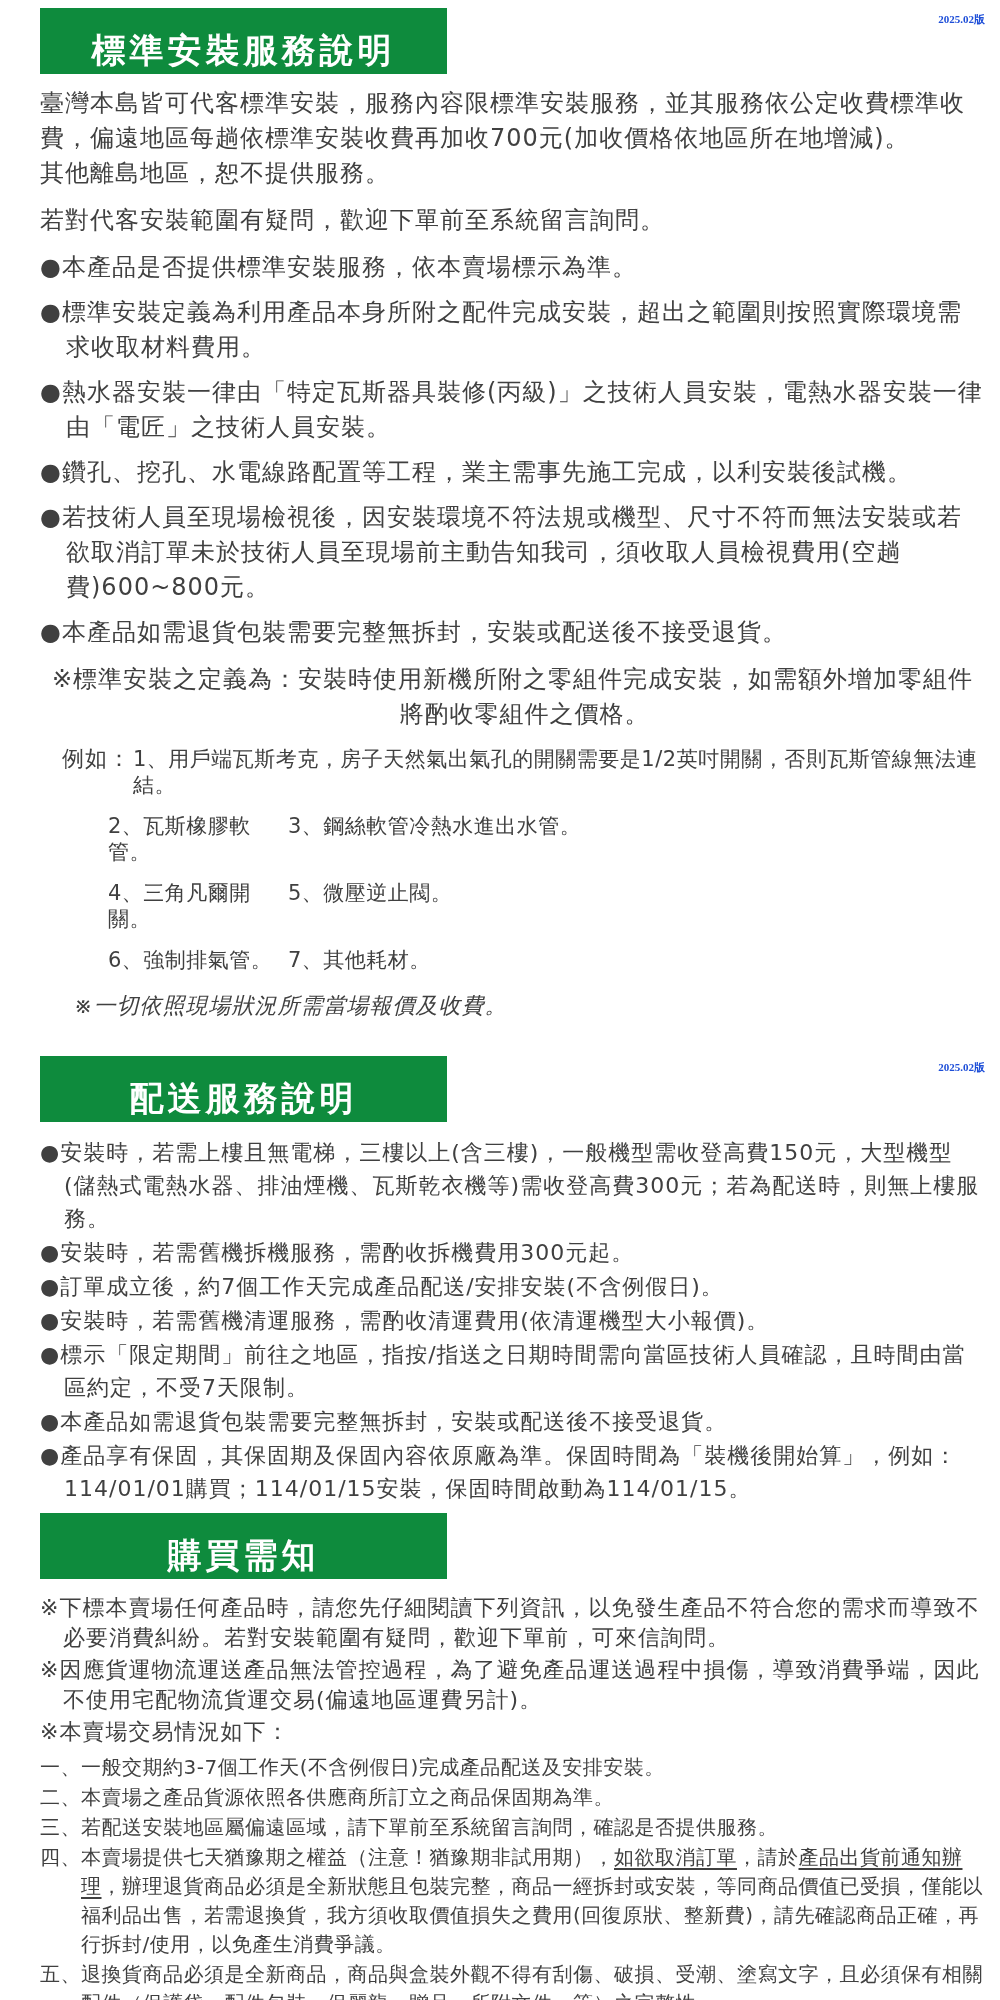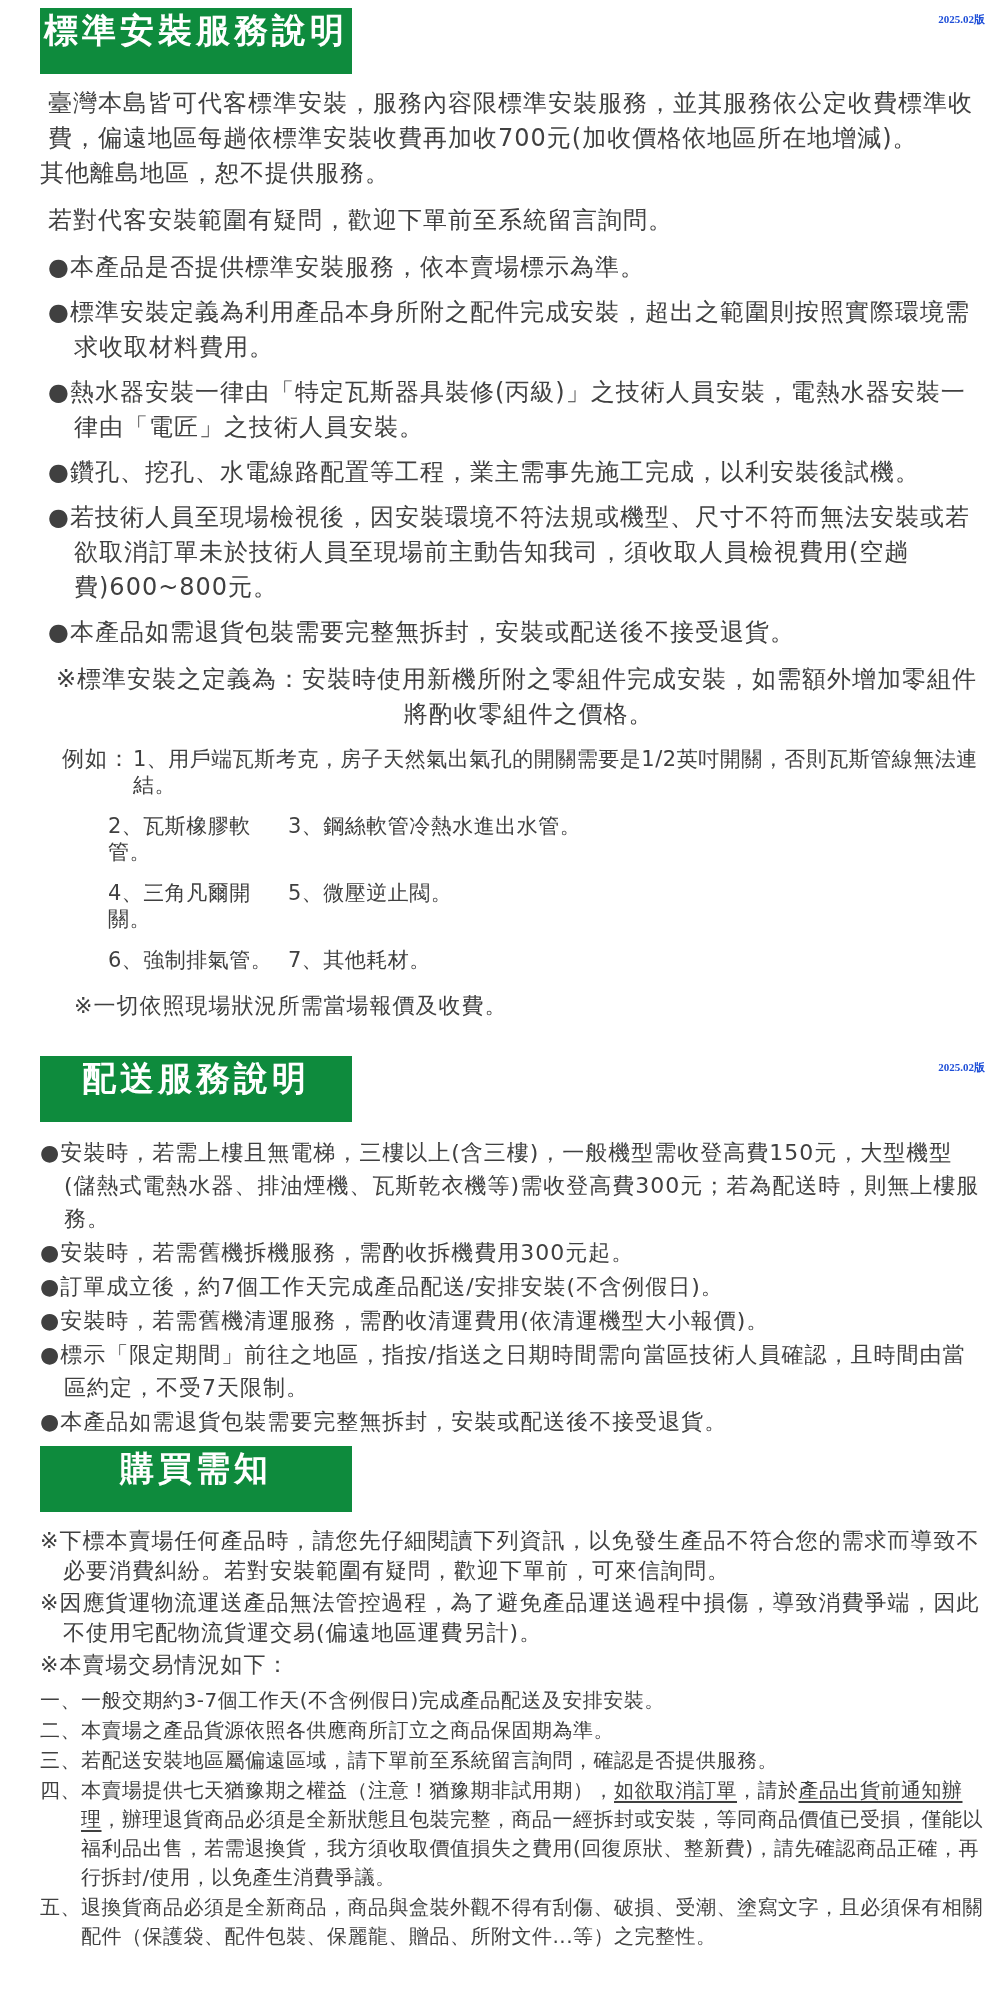--- a/index.html
+++ b/index.html
@@ -14,26 +14,26 @@
     padding: 8px 15px 20px 40px;
     background: #ffffff;
     overflow: hidden;
   }
   .header-row {
     display: flex;
     justify-content: space-between;
     align-items: flex-start;
   }
   .header-box {
-    width: 312px;
+    width: 407px;
     height: 66px;
     background: #0e8b3d;
     color: #ffffff;
     display: flex;
-    align-items: flex-start;
+    align-items: flex-end;
     justify-content: center;
     font-size: 34px;
     font-weight: bold;
     letter-spacing: 4px;
   }
   .version {
     font-family: "Liberation Serif", "DejaVu Serif", serif;
     font-weight: bold;
     font-size: 11px;
     color: #1d4ed8;
@@ -41,21 +41,21 @@
     letter-spacing: 0;
   }
   .t24 { font-size: 24px; line-height: 35px; letter-spacing: 1px; }
   .t23 { font-size: 23px; line-height: 33px; letter-spacing: 1px; }
   .t22 { font-size: 22px; line-height: 33px; letter-spacing: 1px; }
   .t22n { font-size: 22px; line-height: 30px; letter-spacing: 1px; }
   .t20 { font-size: 20px; line-height: 29px; letter-spacing: 0.5px; }
   .t19 { font-size: 21px; line-height: 26px; letter-spacing: 0.5px; }
 
   p { margin: 0; }
-  .mt12 { margin-top: 12px; margin-left: 8px; }
+  .mt12 { margin-top: 12px; }
   .mt14 { margin-top: 14px; }
 
   .bullet-item {
     padding-left: 26px;
     text-indent: -26px;
     margin-bottom: 10px;
   }
   .bullet-item .bullet-glyph { display: inline; }
   .tight .bullet-item { margin-bottom: 1px; padding-left: 24px; text-indent: -24px; }
 
@@ -64,21 +64,21 @@
 
   .indented-note { margin-left: 22px; }
 
   .examples { margin-left: 22px; margin-top: 12px; }
   .ex-head { display: flex; align-items: baseline; }
   .ex-label { font-size: 22px; letter-spacing: 1px; white-space: nowrap; }
   .ex-first { padding-left: 2px; }
   .ex-row { display: flex; margin-left: 46px; margin-top: 15px; }
   .ex-c1 { width: 180px; flex: 0 0 auto; }
 
-  .onsite-note { margin-left: 34px; margin-top: 16px; }
+  .onsite-note { margin-left: 34px; margin-top: 16px; font-style: italic; }
 
   .sec2 { margin-top: 34px; }
   .sec3 { margin-top: 8px; }
 
   .terms { margin-top: 6px; }
   .term-item { padding-left: 41px; text-indent: -41px; margin-bottom: 1px; }
   .u { text-decoration: underline; text-underline-offset: 4px; }
 </style>
 </head>
 <body>
@@ -138,20 +138,21 @@
       <span class="version">2025.02版</span>
     </div>
 
     <div class="mt14 tight">
       <p class="t22 bullet-item"><span class="bullet-glyph">●</span><span>安裝時，若需上樓且無電梯，三樓以上(含三樓)，一般機型需收登高費150元，大型機型 (儲熱式電熱水器、排油煙機、瓦斯乾衣機等)需收登高費300元；若為配送時，則無上樓服務。</span></p>
       <p class="t22 bullet-item"><span class="bullet-glyph">●</span><span>安裝時，若需舊機拆機服務，需酌收拆機費用300元起。</span></p>
       <p class="t22 bullet-item"><span class="bullet-glyph">●</span><span>訂單成立後，約7個工作天完成產品配送/安排安裝(不含例假日)。</span></p>
       <p class="t22 bullet-item"><span class="bullet-glyph">●</span><span>安裝時，若需舊機清運服務，需酌收清運費用(依清運機型大小報價)。</span></p>
       <p class="t22 bullet-item"><span class="bullet-glyph">●</span><span>標示「限定期間」前往之地區，指按/指送之日期時間需向當區技術人員確認，且時間由當區約定，不受7天限制。</span></p>
       <p class="t22 bullet-item"><span class="bullet-glyph">●</span><span>本產品如需退貨包裝需要完整無拆封，安裝或配送後不接受退貨。</span></p>
+      <p class="t22 bullet-item"><span class="bullet-glyph">●</span><span>產品享有保固，其保固期及保固內容依原廠為準。保固時間為「裝機後開始算」，例如：114/01/01購買；114/01/15安裝，保固時間啟動為114/01/15。</span></p>
     </div>
   </div>
 
   <div class="section sec3">
     <div class="header-row">
       <div class="header-box">
         <span>購買需知</span>
       </div>
     </div>
 

